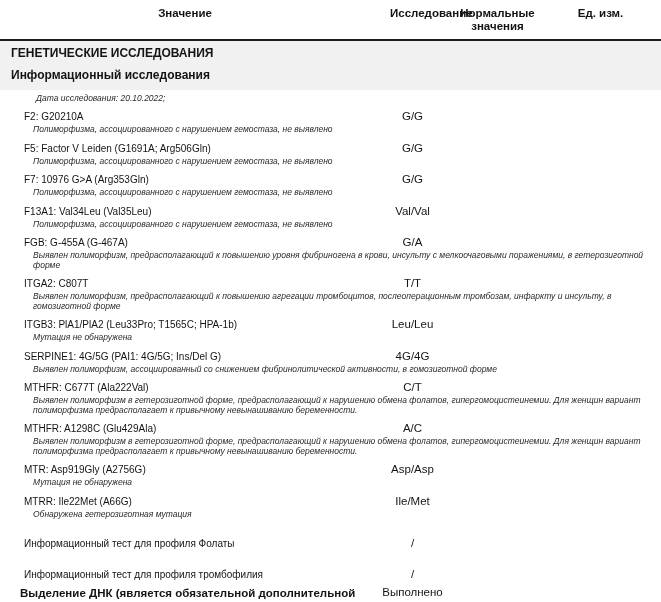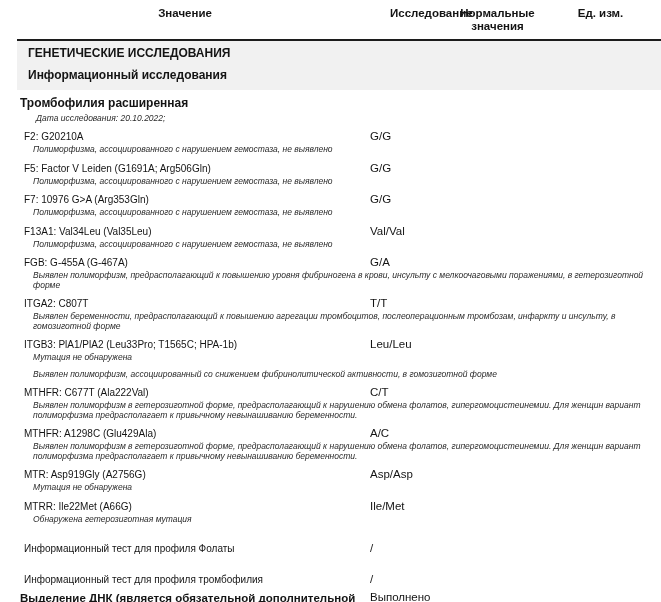--- a/index.html
+++ b/index.html
@@ -27,21 +27,20 @@
     font-size: 11.5px;
     line-height: 13px;
     text-align: center;
     color: #141414;
   }
   .header-cell.first { padding-left: 20px; }
   .header-cell.last  { padding: 0 4px; }
 
   
   .section-band {
-    margin-left: 17px;
     margin-top: 6px;
     border-top: 2px solid #1c1c1c;
     background: #f1f1f1;
     padding: 6px 0 8px 11px;
   }
   .sec-heading {
     font-weight: bold;
     font-size: 12px;
     line-height: 13px;
     color: #141414;
@@ -72,21 +71,21 @@
     grid-template-columns: 370px 85px 85px 1fr;
     align-items: start;
   }
   .cell.name {
     padding-left: 24px;
     font-size: 10px;
     line-height: 13px;
     color: #141414;
   }
   .cell.value {
-    text-align: left;
+    text-align: center;
     font-size: 11.5px;
     line-height: 13px;
     color: #141414;
   }
   .note {
     margin: 2px 10px 0 33px;
     font-style: italic;
     font-size: 8.5px;
     line-height: 9.5px;
     color: #2a2a2a;
@@ -112,21 +111,20 @@
     <div class="header-cell first">Исследование</div>
     <div class="header-cell last">Нормальные значения</div>
     <div class="header-cell">Ед. изм.</div>
   </div>
 
   <div class="section-band">
     <div class="sec-heading">ГЕНЕТИЧЕСКИЕ ИССЛЕДОВАНИЯ</div>
     <div class="sec-heading">Информационный исследования</div>
   </div>
 
-  <div class="group-title">Тромбофилия расширенная</div>
   <div class="date-note">Дата исследования: 20.10.2022;</div>
 
   <div class="test">
     <div class="trow">
       <div class="cell name">F2: G20210A</div>
       <div class="cell value">G/G</div>
     </div>
     <div class="note">Полиморфизма, ассоциированного с нарушением гемостаза, не выявлено</div>
   </div>
 
@@ -160,32 +158,36 @@
       <div class="cell value">G/A</div>
     </div>
     <div class="note">Выявлен полиморфизм, предрасполагающий к повышению уровня фибриногена в крови, инсульту с мелкоочаговыми поражениями, в гетерозиготной форме</div>
   </div>
 
   <div class="test">
     <div class="trow">
       <div class="cell name">ITGA2: C807T</div>
       <div class="cell value">T/T</div>
     </div>
-    <div class="note">Выявлен беременности, предрасполагающий к повышению агрегации тромбоцитов, послеоперационным тромбозам, инфаркту и инсульту, в гомозиготной форме</div>
+    <div class="note">Выявлен полиморфизм, предрасполагающий к повышению агрегации тромбоцитов, послеоперационным тромбозам, инфаркту и инсульту, в гомозиготной форме</div>
   </div>
 
   <div class="test">
     <div class="trow">
       <div class="cell name">ITGB3: PlA1/PlA2 (Leu33Pro; T1565C; HPA-1b)</div>
       <div class="cell value">Leu/Leu</div>
     </div>
     <div class="note">Мутация не обнаружена</div>
   </div>
 
   <div class="test">
+    <div class="trow">
+      <div class="cell name">SERPINE1: 4G/5G (PAI1: 4G/5G; Ins/Del G)</div>
+      <div class="cell value">4G/4G</div>
+    </div>
     <div class="note">Выявлен полиморфизм, ассоциированный со снижением фибринолитической активности, в гомозиготной форме</div>
   </div>
 
   <div class="test">
     <div class="trow">
       <div class="cell name">MTHFR: C677T (Ala222Val)</div>
       <div class="cell value">C/T</div>
     </div>
     <div class="note">Выявлен полиморфизм в гетерозиготной форме, предрасполагающий к нарушению обмена фолатов, гипергомоцистеинемии. Для женщин вариант полиморфизма предрасполагает к привычному невынашиванию беременности.</div>
   </div>

